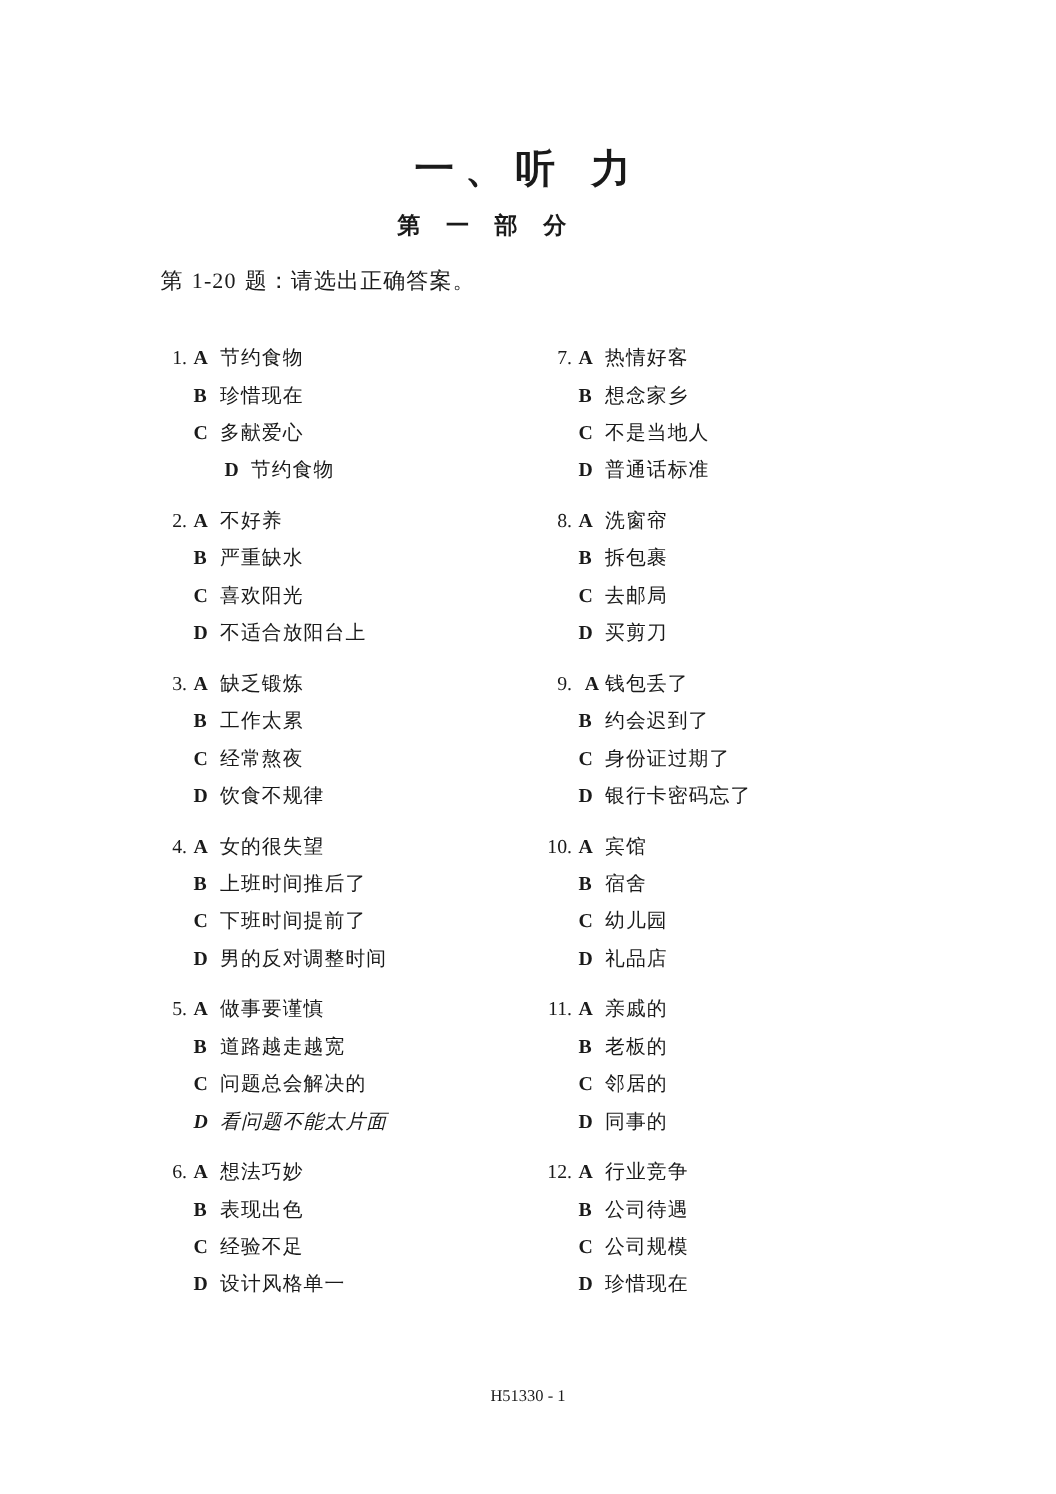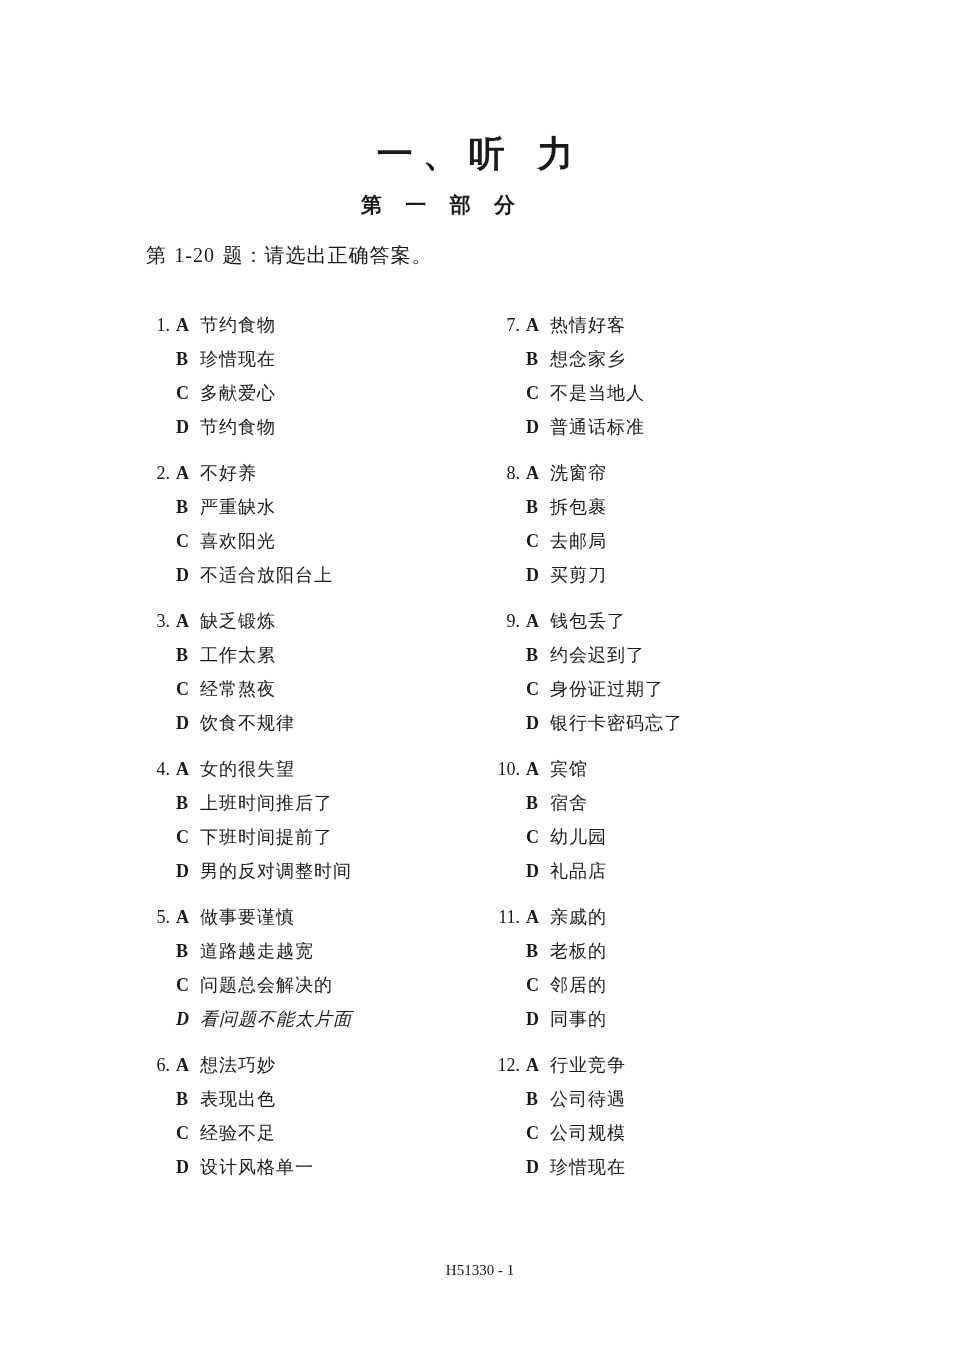--- a/index.html
+++ b/index.html
@@ -104,21 +104,21 @@
 <div class="page-title">一、听 力</div>
 <div class="page-subtitle">第 一 部 分</div>
 
 <div class="instruction"><span>第 </span><span class="latin">1-20</span><span> 题：请选出正确答案。</span></div>
 
 <div class="question" style="left:142px; top:313px;">
   <span class="q-num">1.</span>
   <div class="option" style="top:0px;"><span class="opt-letter">A</span><span class="opt-text">节约食物</span></div>
   <div class="option" style="top:34px;"><span class="opt-letter">B</span><span class="opt-text">珍惜现在</span></div>
   <div class="option" style="top:68px;"><span class="opt-letter">C</span><span class="opt-text">多献爱心</span></div>
-  <div class="option" style="top:102px;"><span class="opt-letter">D</span><span class="opt-text">节约食物</span></div>
+  <div class="option" style="top:102px;margin-left:28px;"><span class="opt-letter">D</span><span class="opt-text">节约食物</span></div>
 </div>
 
 <div class="question" style="left:142px; top:461px;">
   <span class="q-num">2.</span>
   <div class="option" style="top:0px;"><span class="opt-letter">A</span><span class="opt-text">不好养</span></div>
   <div class="option" style="top:34px;"><span class="opt-letter">B</span><span class="opt-text">严重缺水</span></div>
   <div class="option" style="top:68px;"><span class="opt-letter">C</span><span class="opt-text">喜欢阳光</span></div>
   <div class="option" style="top:102px;"><span class="opt-letter">D</span><span class="opt-text">不适合放阳台上</span></div>
 </div>
 
@@ -165,21 +165,21 @@
 <div class="question" style="left:492px; top:461px;">
   <span class="q-num">8.</span>
   <div class="option" style="top:0px;"><span class="opt-letter">A</span><span class="opt-text">洗窗帘</span></div>
   <div class="option" style="top:34px;"><span class="opt-letter">B</span><span class="opt-text">拆包裹</span></div>
   <div class="option" style="top:68px;"><span class="opt-letter">C</span><span class="opt-text">去邮局</span></div>
   <div class="option" style="top:102px;"><span class="opt-letter">D</span><span class="opt-text">买剪刀</span></div>
 </div>
 
 <div class="question" style="left:492px; top:609px;">
   <span class="q-num">9.</span>
-  <div class="option" style="top:0px;"><span class="opt-letter">A</span><span class="opt-text">钱包丢了</span></div>
+  <div class="option" style="top:0px;text-align:center;"><span class="opt-letter">A</span><span class="opt-text">钱包丢了</span></div>
   <div class="option" style="top:34px;"><span class="opt-letter">B</span><span class="opt-text">约会迟到了</span></div>
   <div class="option" style="top:68px;"><span class="opt-letter">C</span><span class="opt-text">身份证过期了</span></div>
   <div class="option" style="top:102px;"><span class="opt-letter">D</span><span class="opt-text">银行卡密码忘了</span></div>
 </div>
 
 <div class="question" style="left:492px; top:757px;">
   <span class="q-num">10.</span>
   <div class="option" style="top:0px;"><span class="opt-letter">A</span><span class="opt-text">宾馆</span></div>
   <div class="option" style="top:34px;"><span class="opt-letter">B</span><span class="opt-text">宿舍</span></div>
   <div class="option" style="top:68px;"><span class="opt-letter">C</span><span class="opt-text">幼儿园</span></div>

